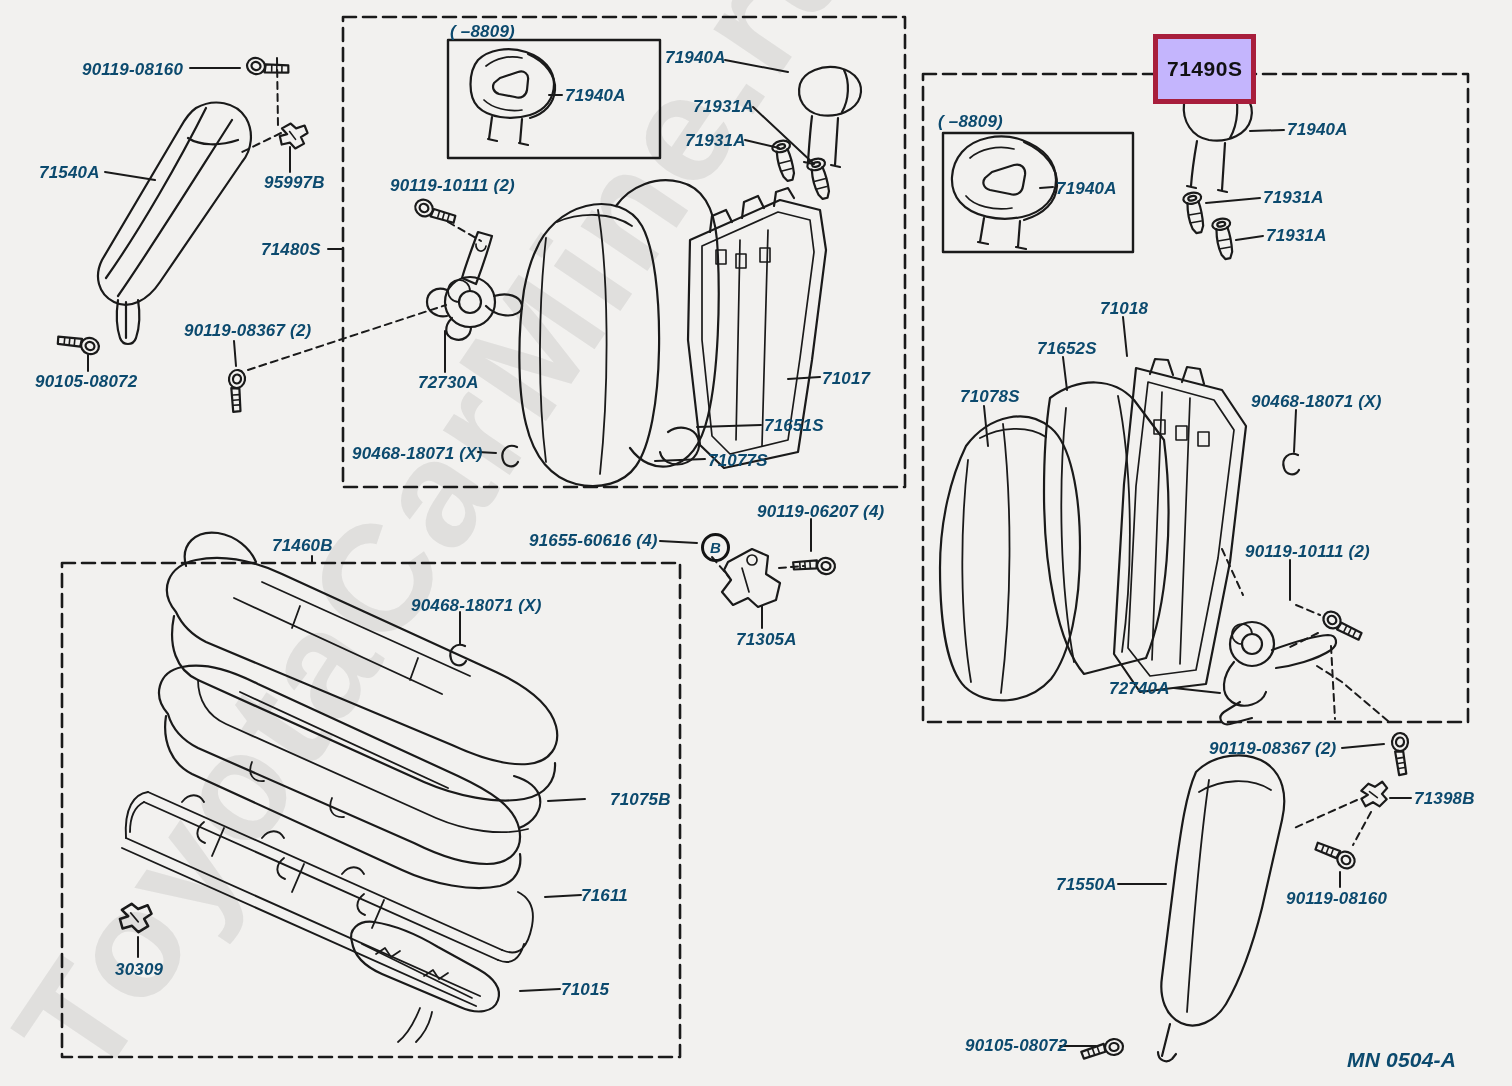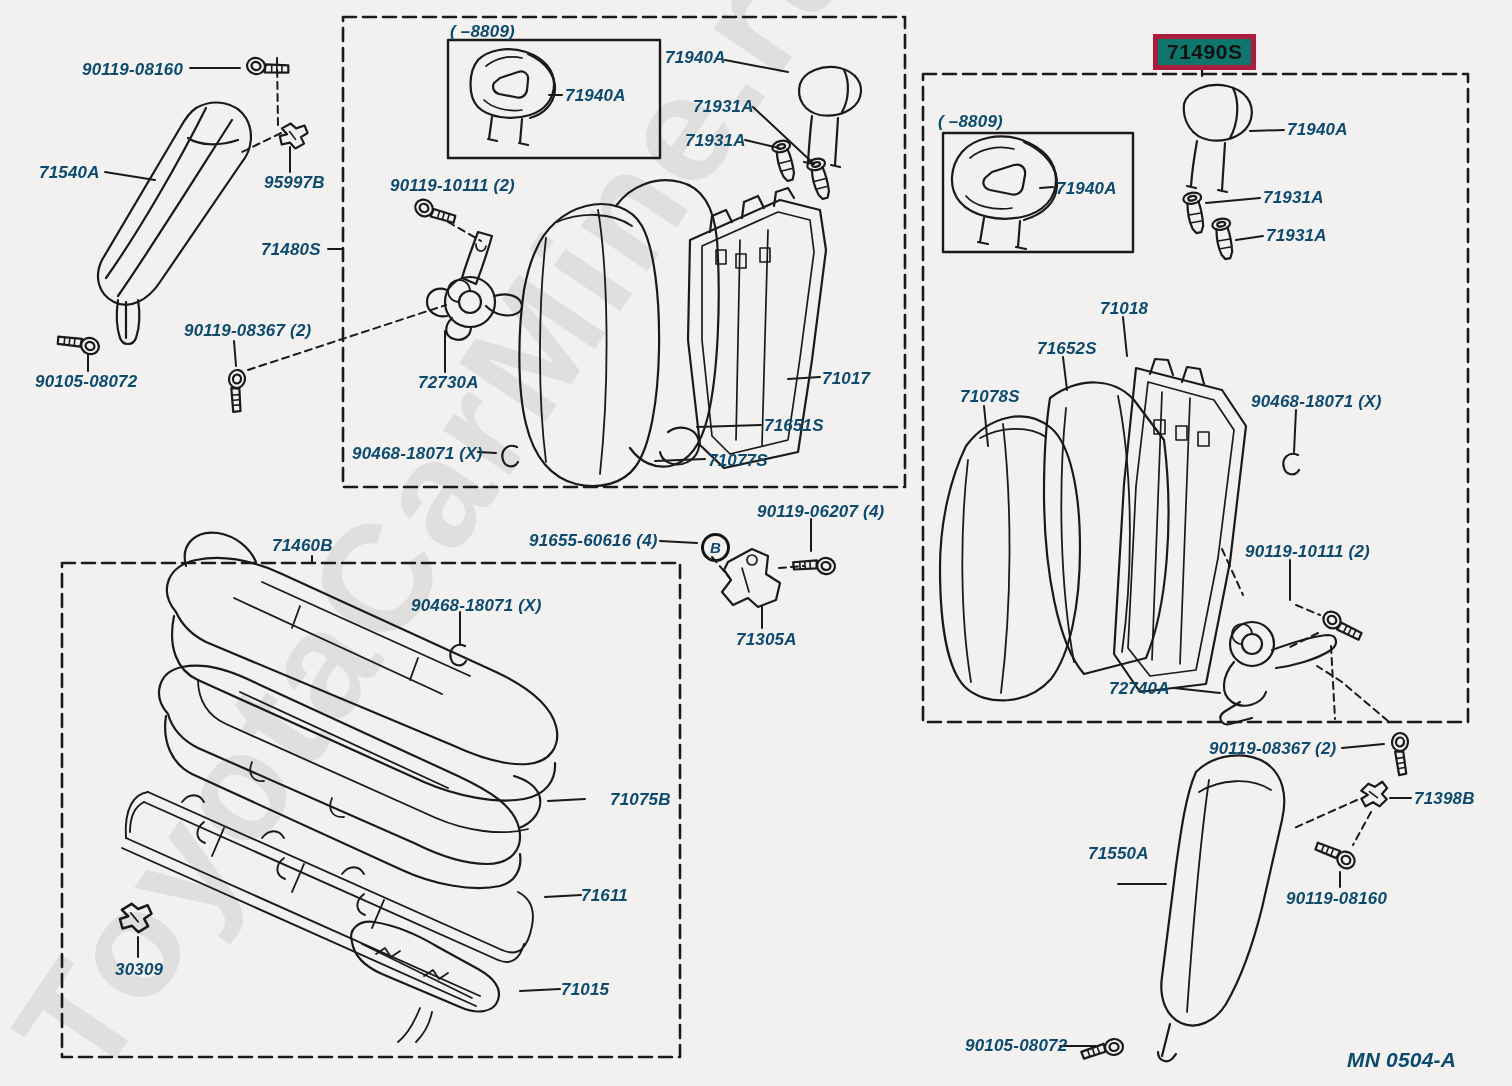--- a/index.html
+++ b/index.html
@@ -21,22 +21,22 @@
     letter-spacing:0.2px;
     font-style:italic;
   }
   .lbl.circ{
     width:23px;height:23px;border:3px solid #141414;border-radius:50%;
     text-align:center;line-height:23px;font-size:15px;background:transparent;
   }
   .lbl.sheet{font-size:21px;}
   .title-box{
     position:absolute;left:1153px;top:34px;
-    border:5px solid #a81e3c;background:#0f766e;
-    padding:1px 9px;font-weight:bold;font-size:21px;color:#111;
+    border:5px solid #a81e3c;background:#c4b5fd;
+    padding:18px 9px;font-weight:bold;font-size:21px;color:#111;
     letter-spacing:0.5px;
   }
 </style>
 </head>
 <body>
 
 <div class="canvas">
 
   <div class="watermark">ToyotaCarMine.ru</div>
 
@@ -314,19 +314,19 @@
       <div class="lbl" style="left: 1263px; top: 188px;">71931A</div>
       <div class="lbl" style="left: 1266px; top: 226px;">71931A</div>
       <div class="lbl" style="left: 1100px; top: 299px;">71018</div>
       <div class="lbl" style="left: 1037px; top: 339px;">71652S</div>
       <div class="lbl" style="left: 960px; top: 387px;">71078S</div>
       <div class="lbl" style="left: 1251px; top: 392px;">90468-18071 (X)</div>
       <div class="lbl" style="left: 1245px; top: 542px;">90119-10111 (2)</div>
       <div class="lbl" style="left: 1109px; top: 679px;">72740A</div>
       <div class="lbl" style="left: 1209px; top: 739px;">90119-08367 (2)</div>
       <div class="lbl" style="left: 1414px; top: 789px;">71398B</div>
-      <div class="lbl" style="left: 1056px; top: 844px; margin-left: 32px;">71550A</div>
+      <div class="lbl" style="left: 1056px; top: 875px;">71550A</div>
       <div class="lbl" style="left: 1286px; top: 889px;">90119-08160</div>
       <div class="lbl" style="left: 965px; top: 1036px;">90105-08072</div>
       <div class="lbl sheet" style="left: 1347px; top: 1050px;">MN 0504-A</div>
     </div>
 
 </div>
 
 </body></html>

